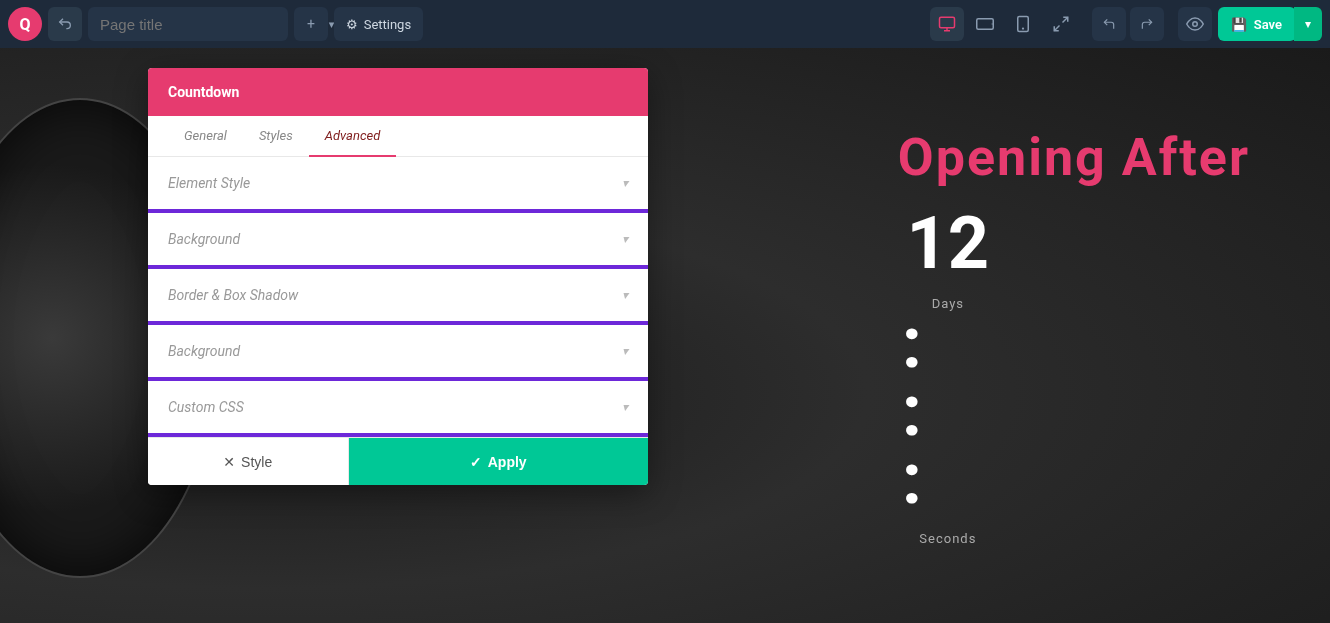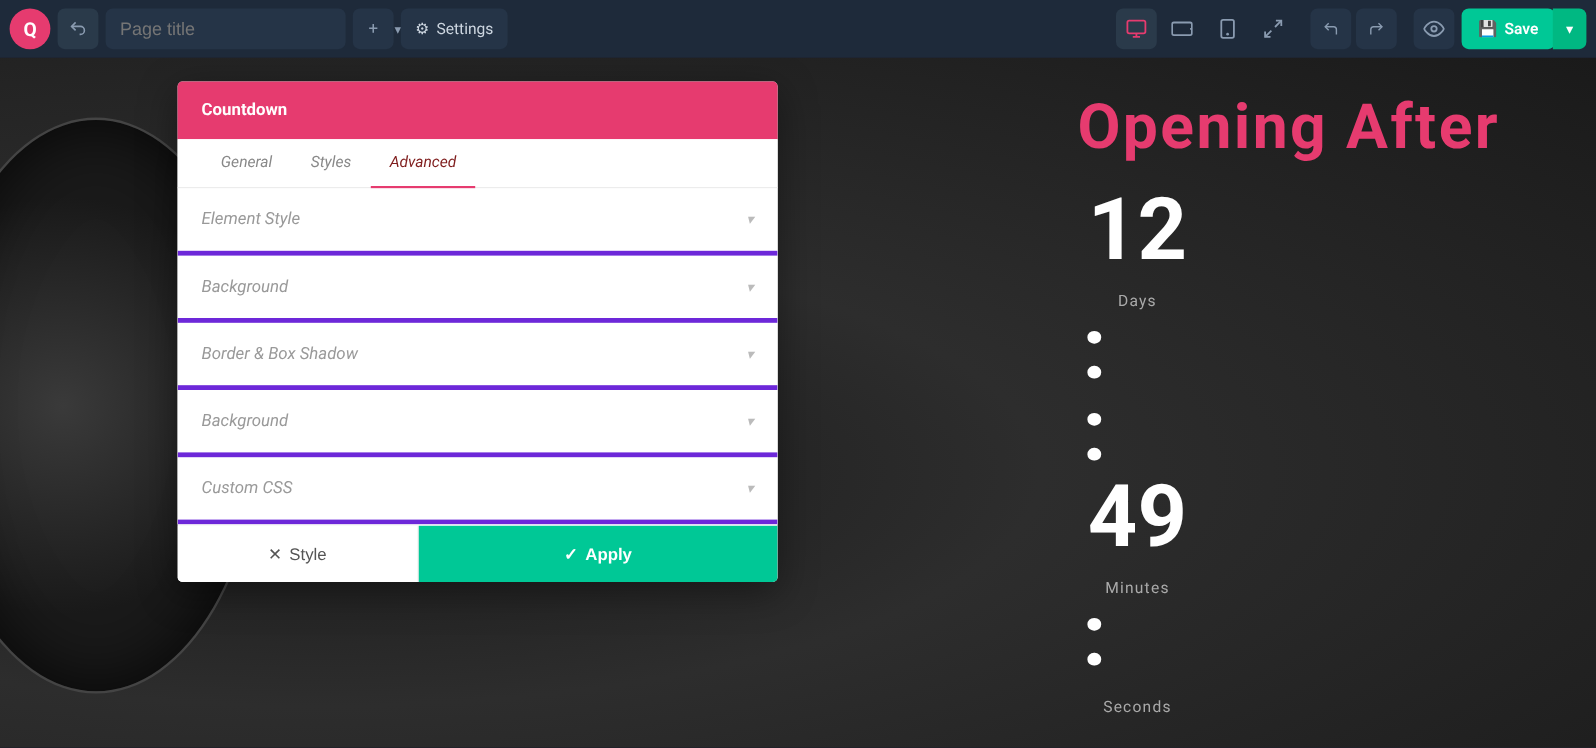--- a/index.html
+++ b/index.html
@@ -399,24 +399,20 @@
 
   <div class="countdown-content">
     <div class="countdown-title">Opening After</div>
     <div class="countdown-timer">
       <div class="timer-unit">
         <div class="timer-number">12</div>
         <div class="timer-label">Days</div>
       </div>
       <div class="timer-colon">:</div>
       <div class="timer-colon">:</div>
-      <div class="timer-unit">
-        <div class="timer-number">49</div>
-        <div class="timer-label">Minutes</div>
-      </div>
       <div class="timer-colon">:</div>
       <div class="timer-unit">
         <div class="timer-label">Seconds</div>
       </div>
     </div>
   </div>
 
   <div class="panel">
     <div class="panel-header">
       <span>Countdown</span>

